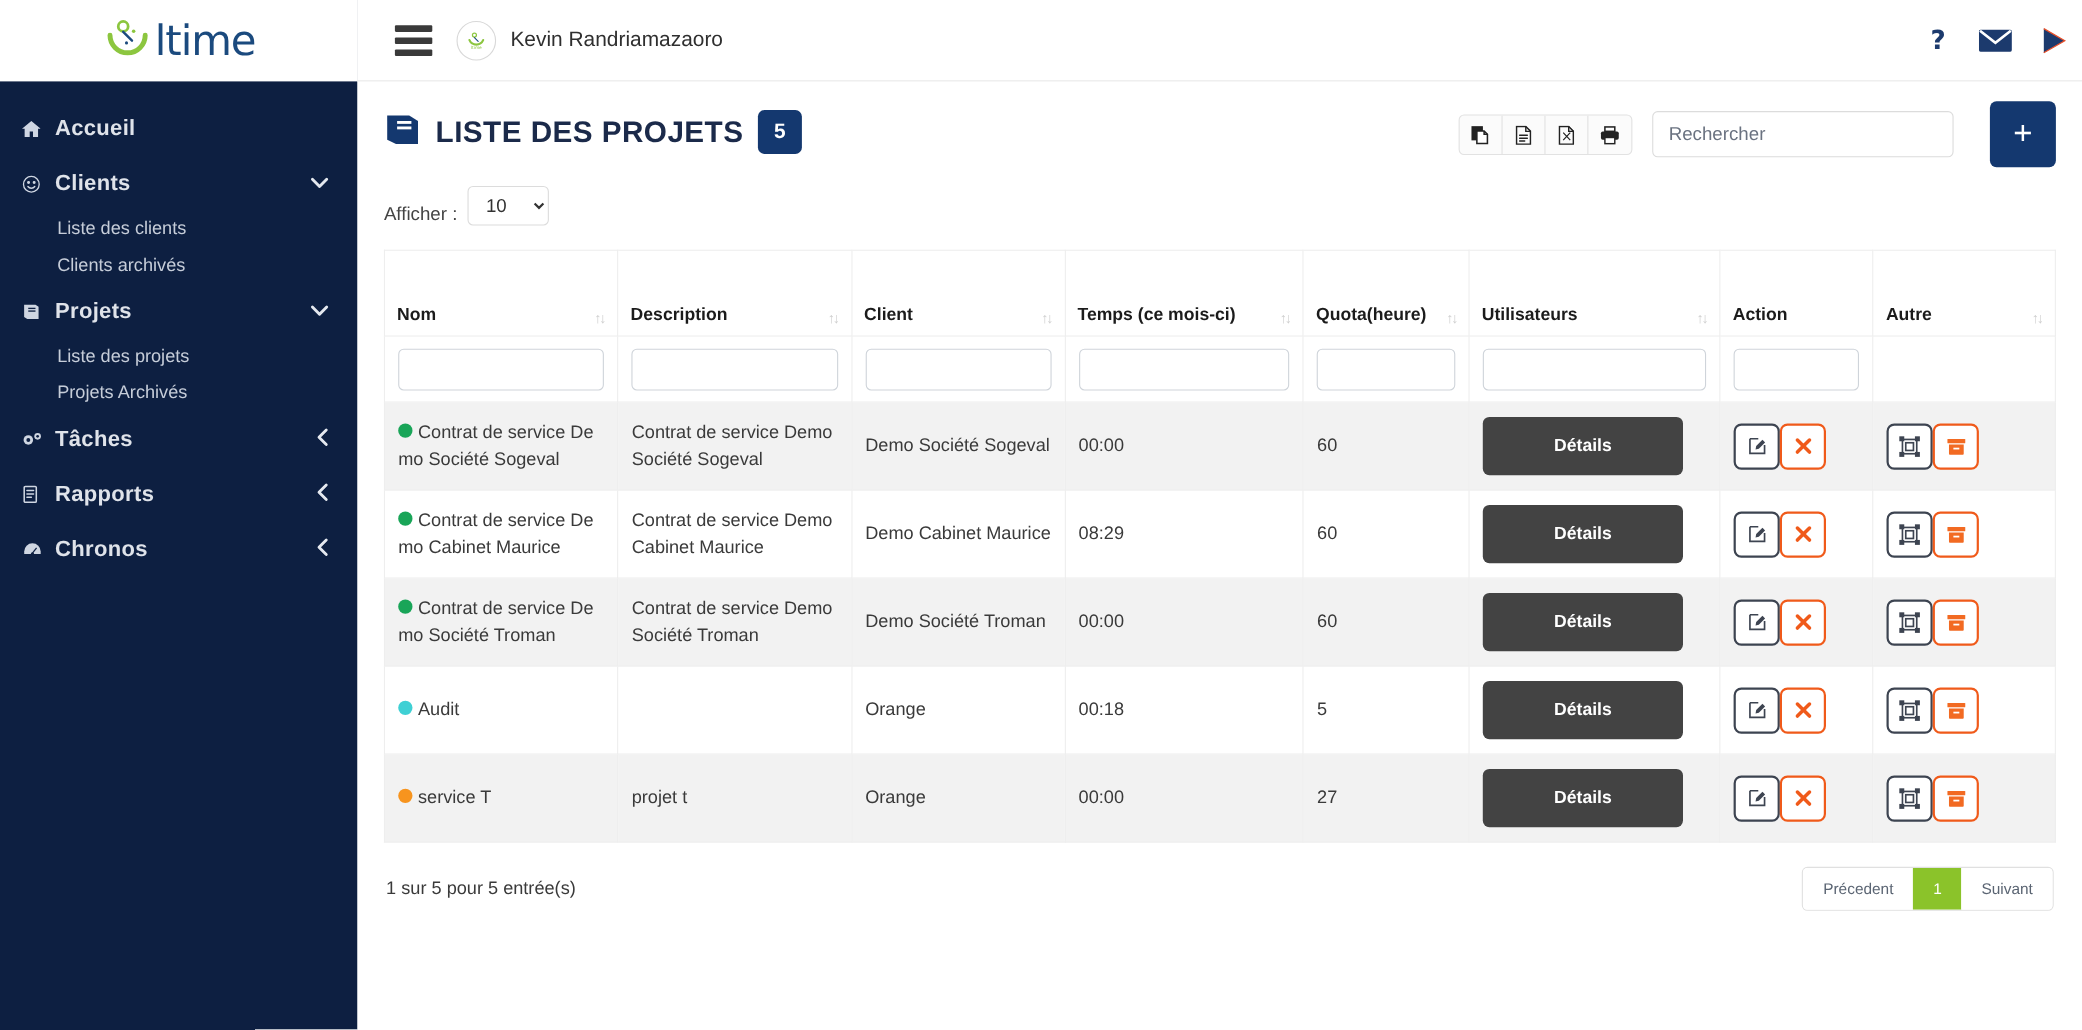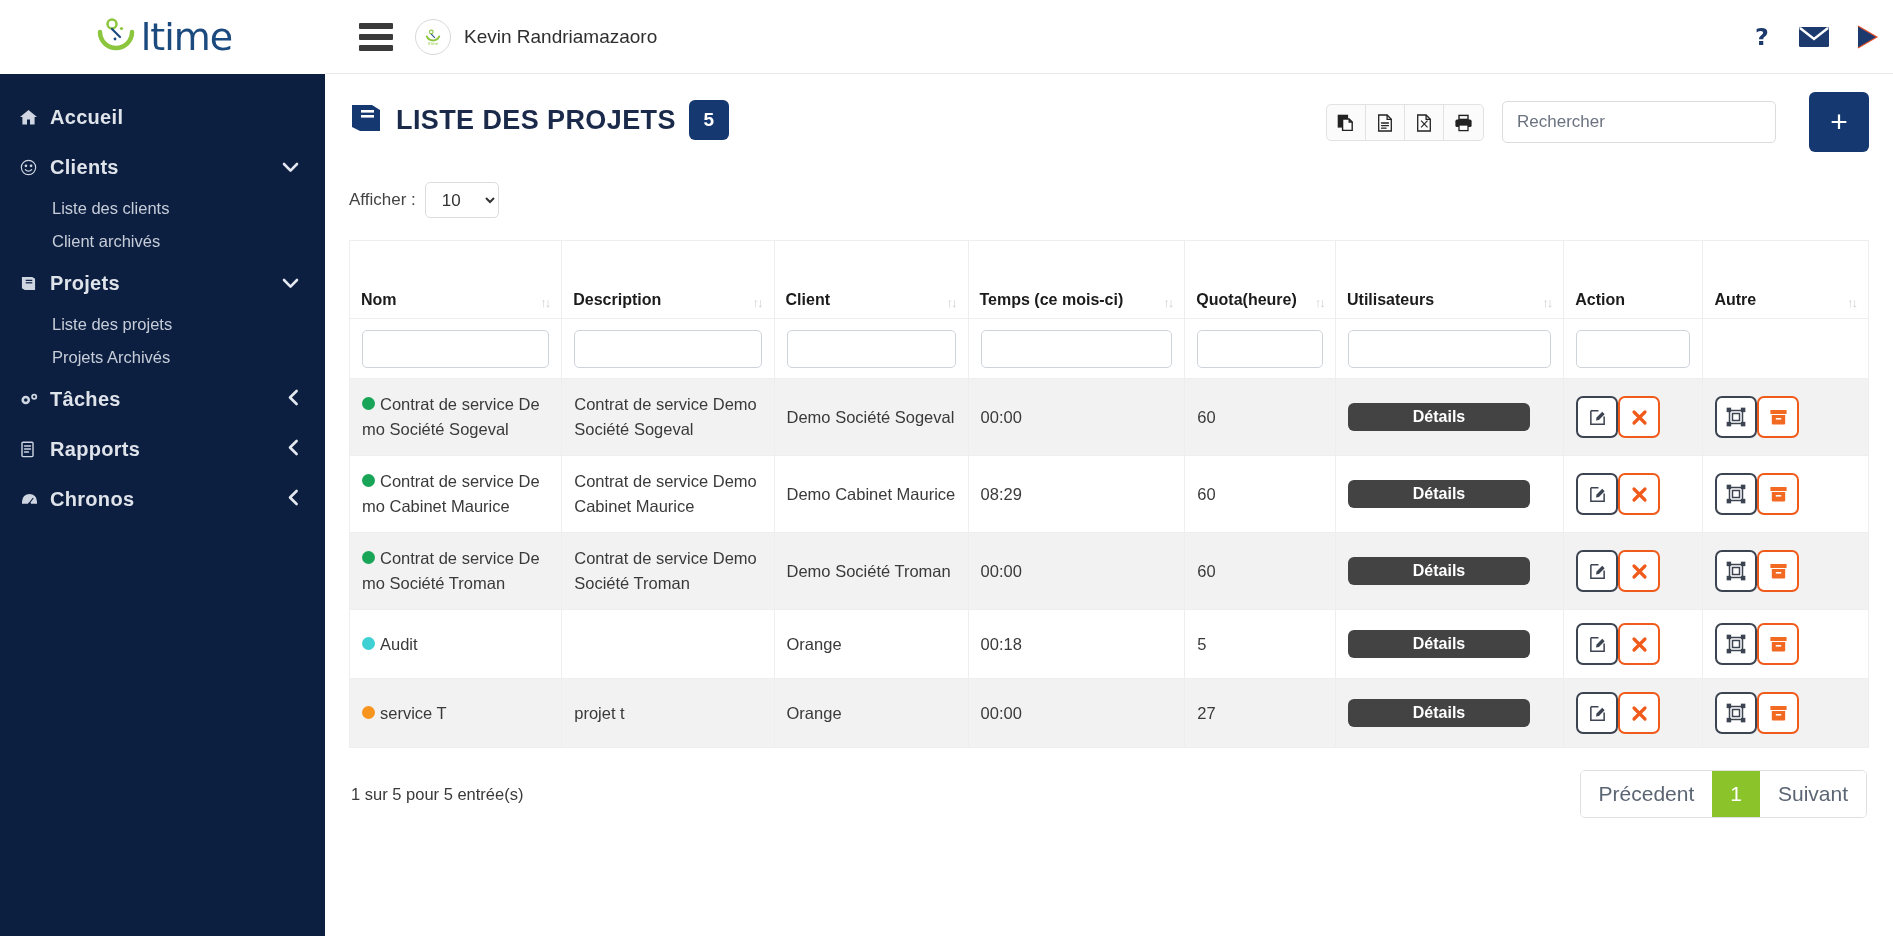--- a/index.html
+++ b/index.html
@@ -95,21 +95,21 @@
     font-family: "Liberation Sans", sans-serif;
   }
   .search-input::placeholder { color: #6a7280; }
   .add-btn {
     width: 60px; height: 60px; background: #14386f; color: #fff;
     border: none; border-radius: 6px; font-size: 30px; font-weight: 300;
     cursor: pointer; margin-left: 33px; margin-top: -8px;
     display: flex; align-items: center; justify-content: center; line-height: 1;
   }
 
-  .afficher-row { display: flex; align-items: center; gap: 9px; margin-top: 30px; }
+  .afficher-row { display: flex; align-items: flex-end; gap: 9px; margin-top: 17px; }
   .afficher-label { font-size: 17px; color: #444; }
   .afficher-select {
     width: 74px; height: 36px; border: 1px solid #dcdcdc; border-radius: 5px;
     background: #fff; font-size: 17px; color: #333; padding: 0 6px 0 12px;
     font-family: "Liberation Sans", sans-serif;
   }
 
   
   .table-wrap { margin-top: 22px; }
   table.grid { width: 100%; border-collapse: collapse; table-layout: fixed; }
@@ -138,42 +138,42 @@
   tbody tr.data-row td {
     padding: 13px 12px; font-size: 16.5px; color: #3a3a3a; line-height: 25px;
     border-bottom: 1px solid #eeeeee;
   }
   tbody tr.data-row.odd td { background: #f2f2f2; }
   tbody tr.data-row.even td { background: #ffffff; }
   .dot { display: inline-block; width: 13px; height: 13px; border-radius: 50%; margin-right: 5px; vertical-align: 0px; }
   .nom-cell { word-break: break-all; }
 
   .btn-details {
-    width: 100%; max-width: 182px; height: 28px; background: #434343; color: #fff;
+    width: 100%; max-width: 182px; height: 53px; background: #434343; color: #fff;
     border: none; border-radius: 6px; font-size: 16px; font-weight: 700;
     cursor: pointer; font-family: "Liberation Sans", sans-serif;
   }
   .icon-pair { display: flex; }
   .sq-btn {
     width: 42px; height: 42px; display: flex; align-items: center; justify-content: center;
     background: #fff; border-radius: 7px; cursor: pointer;
   }
   .sq-dark { border: 2px solid #3d4451; color: #3d4451; }
   .sq-orange { border: 2px solid #f05a1a; color: #f05a1a; }
   .sq-orange-fill { border: 2px solid #f05a1a; color: #f26a22; }
 
   
   .table-footer {
     display: flex; align-items: center; padding: 22px 2px 0 2px;
   }
   .footer-info { font-size: 16.5px; color: #3a3a3a; }
   .footer-spacer { flex: 1; }
   .pager { display: flex; border: 1px solid #e0e0e0; border-radius: 5px; overflow: hidden; }
   .pager div {
-    padding: 11px 18px; font-size: 21px; color: #5b6573; cursor: pointer; background: #fff;
+    padding: 11px 18px; font-size: 14px; color: #5b6573; cursor: pointer; background: #fff;
   }
   .pager div.active { background: #8bc32a; color: #fff; min-width: 44px; text-align: center; }
 </style>
 </head>
 <body>
 
 <div class="app">
 
   <aside class="sidebar">
     <div class="logo-box">
@@ -212,21 +212,21 @@
           </svg>
         </span>
         <span class="nlabel">Clients</span>
         <span class="chev">
           <svg width="17" height="11" viewBox="0 0 17 11" fill="none" stroke="#e4e8ef" stroke-width="2.6" stroke-linecap="round" stroke-linejoin="round">
               <path d="M2 2 L8.5 8.6 L15 2"></path>
             </svg>
         </span>
       </div>
       <div class="sub-item"><span>Liste des clients</span></div>
-      <div class="sub-item"><span>Client archivés</span></div>
+      <div class="sub-item"><span>Clients archivés</span></div>
 
       <div class="nav-item">
         <span class="nic">
           <svg width="17" height="15" viewBox="0 0 18 16" fill="#cfd6e2">
               <path d="M2 1h11l3 2v12H5L2 13z"></path>
               <rect x="6" y="4" width="7" height="1.3" fill="#0d1f41"></rect>
               <rect x="6" y="6.6" width="7" height="1.3" fill="#0d1f41"></rect>
             </svg>
         </span>
         <span class="nlabel">Projets</span>

